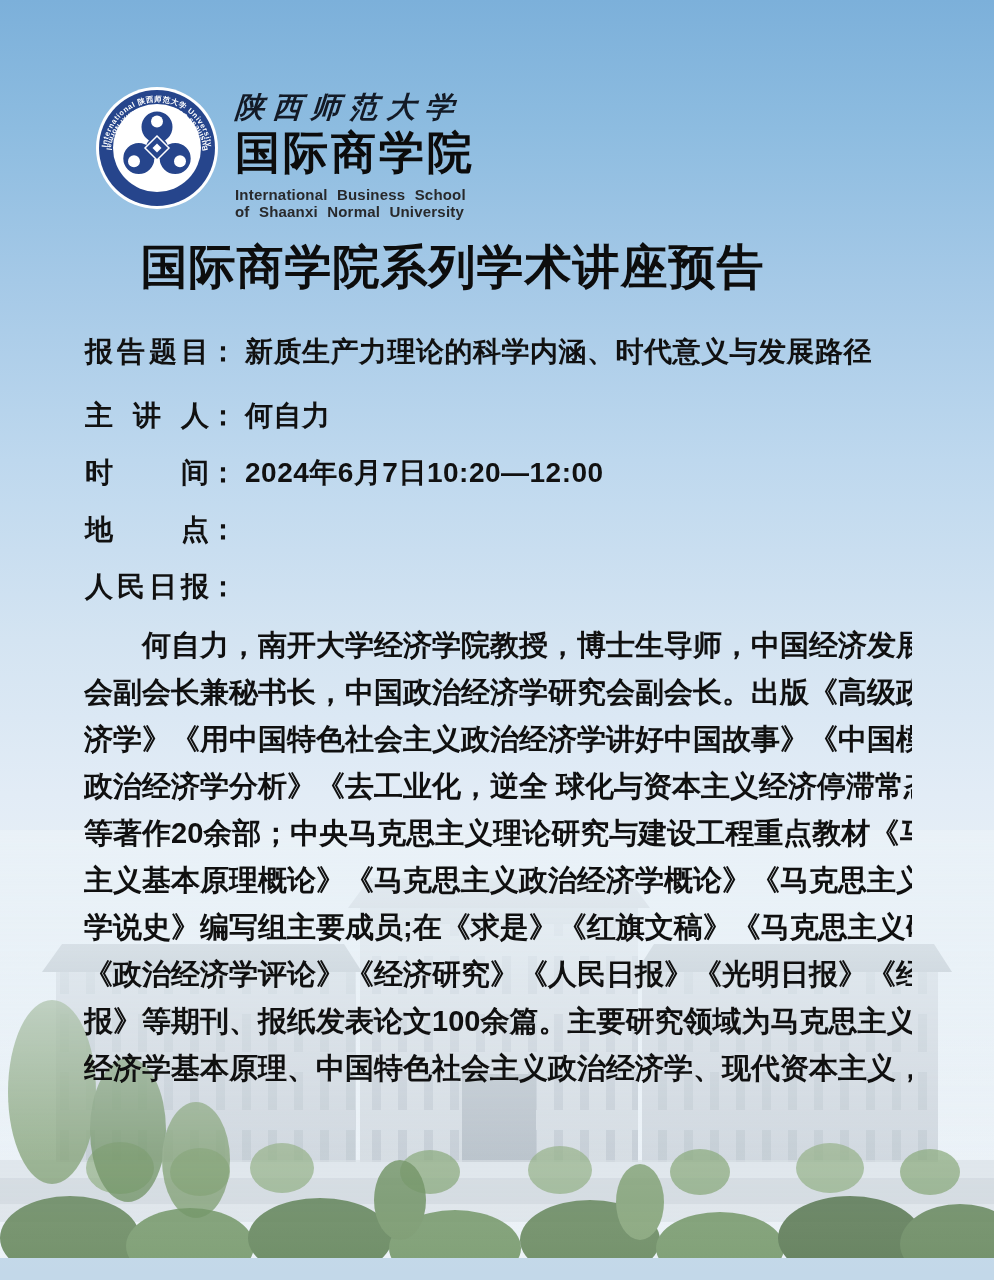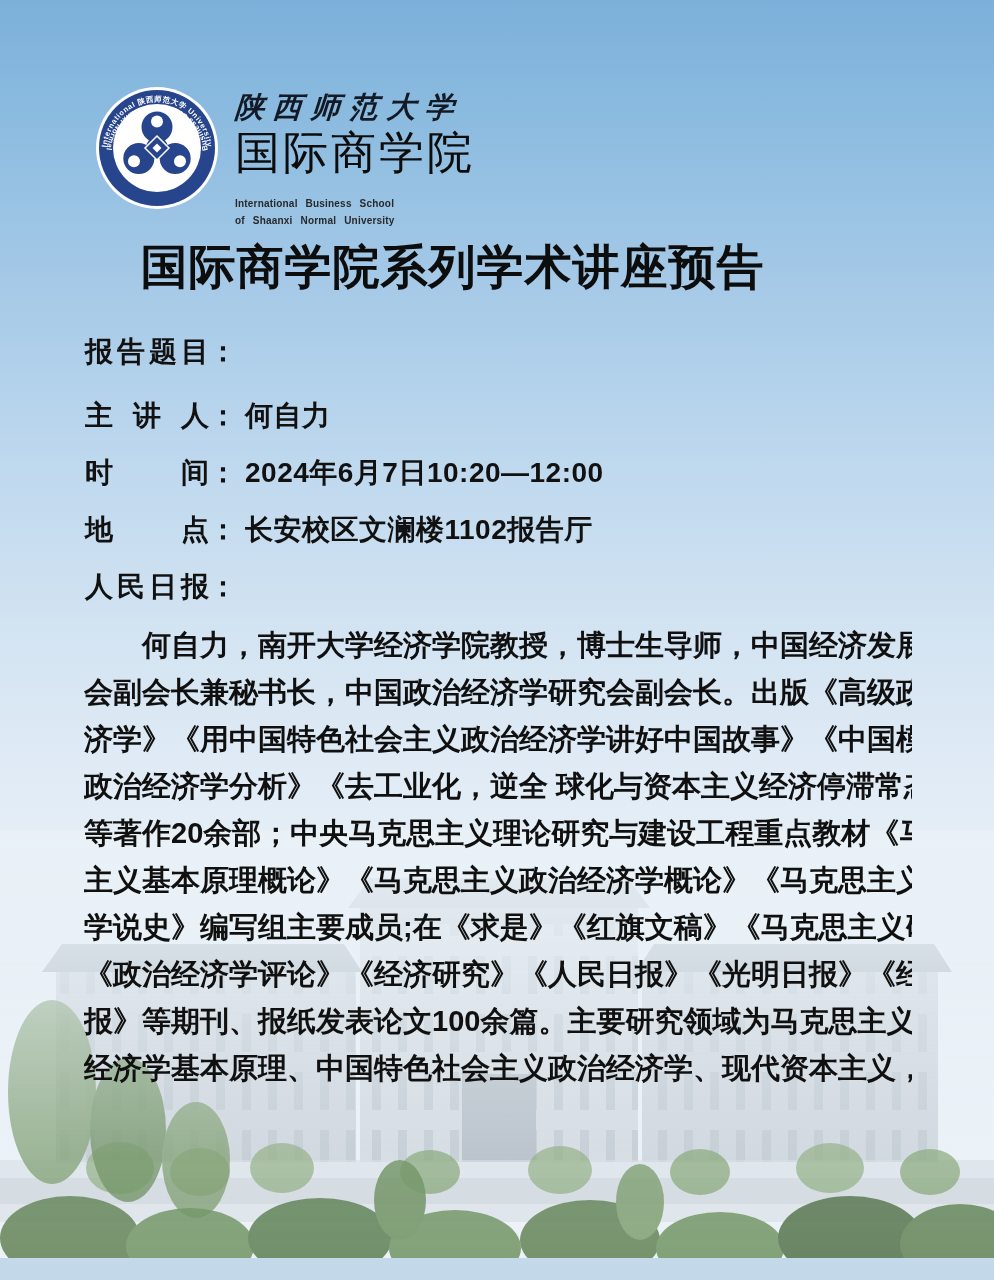--- a/index.html
+++ b/index.html
@@ -39,26 +39,26 @@
   .emblem { width: 124px; height: 124px; flex: 0 0 auto; }
   .brand-text { margin-left: 16px; padding-top: 2px; }
   .calligraphy {
     font-family: "Liberation Serif", "DejaVu Serif", serif;
     font-style: italic; font-weight: bold;
     font-size: 29px; letter-spacing: 9px;
     color: #131a26; white-space: nowrap;
     transform: skewX(-4deg);
   }
   .school-cn {
-    font-size: 45px; font-weight: 400; color: #0c0c0c;
+    font-size: 45px; font-weight: 700; color: #0c0c0c;
     letter-spacing: 3px; line-height: 48px; margin-top: 1px;
     white-space: nowrap;
   }
   .school-en {
-    margin-top: 18px; font-size: 10px; font-weight: bold;
+    margin-top: 9px; font-size: 15px; font-weight: bold;
     color: #28292b; line-height: 17px; letter-spacing: 0.2px;
     word-spacing: 5px; white-space: nowrap;
   }
 
   
   .title {
     position: absolute; top: 236px; left: 0; width: 905px;
     text-align: center; font-size: 47px; font-weight: 900;
     letter-spacing: 1px; color: #0d0d0d; white-space: nowrap;
   }
@@ -196,35 +196,35 @@
         </div>
       </div>
     </header>
 
     <h1 class="title">国际商学院系列学术讲座预告</h1>
 
     <section class="details">
       <div class="row">
         <span class="lbl">报告题目</span>
           <span class="colon">：</span>
+          <span class="val">新质生产力理论的科学内涵、时代意义与发展路径</span>
       </div>
       <div class="row">
         <span class="lbl">主讲人</span>
           <span class="colon">：</span>
           <span class="val">何自力</span>
       </div>
       <div class="row">
         <span class="lbl">时间</span>
           <span class="colon">：</span>
           <span class="val">2024年6月7日10:20—12:00</span>
       </div>
       <div class="row">
         <span class="lbl">地点</span>
           <span class="colon">：</span>
-          <span class="val">长安校区文澜楼1102报告厅</span>
       </div>
       <div class="row">
         <span class="lbl">人民日报</span>
           <span class="colon">：</span>
           <span class="val"></span>
       </div>
     </section>
 
     <section class="bio">
       <div class="bio-line indent">何自力，南开大学经济学院教授，博士生导师，中国经济发展研究</div>

